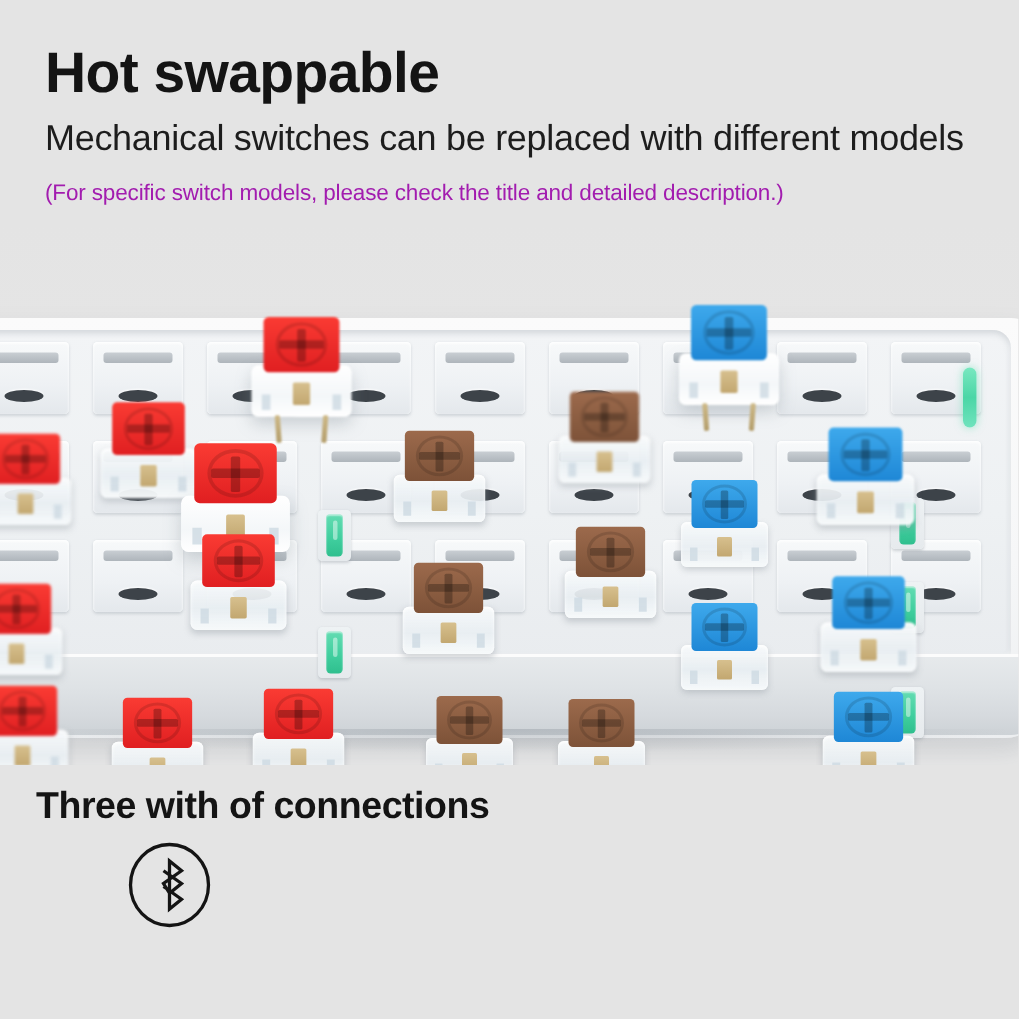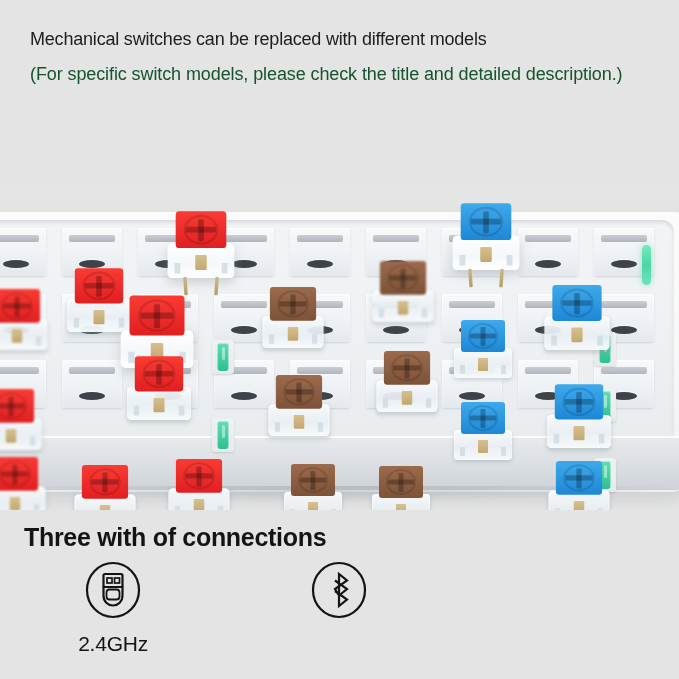--- a/index.html
+++ b/index.html
@@ -25,32 +25,32 @@
   .headline {
     font-size: 38px;
     font-weight: bold;
     color: #141414;
     letter-spacing: -0.4px;
     line-height: 1.05;
     margin: 0 0 10px 0;
     white-space: nowrap;
   }
   .subhead {
-    font-size: 18px;
+    font-size: 24px;
     font-weight: 400;
     color: #1d1d1d;
     letter-spacing: -0.2px;
     line-height: 1.1;
     margin: 0 0 14px 0;
     white-space: nowrap;
   }
   .fineprint {
-    font-size: 18px;
+    font-size: 15px;
     font-weight: 400;
-    color: #14532d;
+    color: #a21caf;
     letter-spacing: -0.1px;
     margin: 0;
     white-space: nowrap;
   }
 
   
   .photo {
     position: absolute;
     left: 0;
     top: 150px;
@@ -313,20 +313,21 @@
     font-weight: 400;
     color: #141414;
     letter-spacing: -0.2px;
     white-space: nowrap;
   }
 </style>
 </head>
 <body>
 
 <div class="top-text">
+  <h1 class="headline">Hot swappable</h1>
   <p class="subhead">Mechanical switches can be replaced with different models</p>
   <p class="fineprint">(For specific switch models, please check the title and detailed description.)</p>
 </div>
 
 <div class="photo">
   <div class="kb-case"></div>
   <div class="kb-plate" id="kb-plate">
       <div class="socket blur-1" style="left: 12px; top: 8px; width: 60px; height: 48px;"></div>
       <div class="socket blur-1" style="left: 88px; top: 8px; width: 60px; height: 48px;"></div>
       <div class="socket blur-1" style="left: 164px; top: 8px; width: 60px; height: 48px;"></div>
@@ -551,33 +552,20 @@
         </div>
       </div>
     </div>
 </div>
 
 <div class="bottom">
   <div class="bottom-title">Three with of connections</div>
   <div class="conn-row">
 
 
-    <div class="conn-item">
-      <span>
-        <svg width="58" height="58" viewBox="0 0 58 58">
-          <ellipse cx="29" cy="29" rx="26" ry="27" fill="none" stroke="#141414" stroke-width="2.2"></ellipse>
-          <rect x="19.5" y="13" width="19" height="13" rx="1.5" fill="none" stroke="#141414" stroke-width="2.2"></rect>
-          <rect x="23" y="17" width="5" height="5" fill="none" stroke="#141414" stroke-width="1.7"></rect>
-          <rect x="30.5" y="17" width="5" height="5" fill="none" stroke="#141414" stroke-width="1.7"></rect>
-          <path d="M19.5 26 h19 v9 a9.5 9.5 0 0 1 -9.5 9.5 a9.5 9.5 0 0 1 -9.5 -9.5 z" fill="none" stroke="#141414" stroke-width="2.2"></path>
-          <rect x="22.5" y="28.5" width="13" height="10" rx="3" fill="none" stroke="#141414" stroke-width="1.8"></rect>
-        </svg>
-      </span>
-      <span class="conn-label">2.4GHz</span>
-    </div>
 
     <div class="conn-item">
       <span>
         <svg width="58" height="58" viewBox="0 0 58 58">
           <ellipse cx="29" cy="29" rx="26" ry="27" fill="none" stroke="#141414" stroke-width="2.2"></ellipse>
           <path d="M25 19.5 L37 28 L29 34.5 L29 13 L37 19.5 L25 28 L29 34.5 L29 45 L37 38.5 L25 30" fill="none" stroke="#141414" stroke-width="2.2" stroke-linejoin="miter" stroke-linecap="butt"></path>
         </svg>
       </span>
     </div>
 

